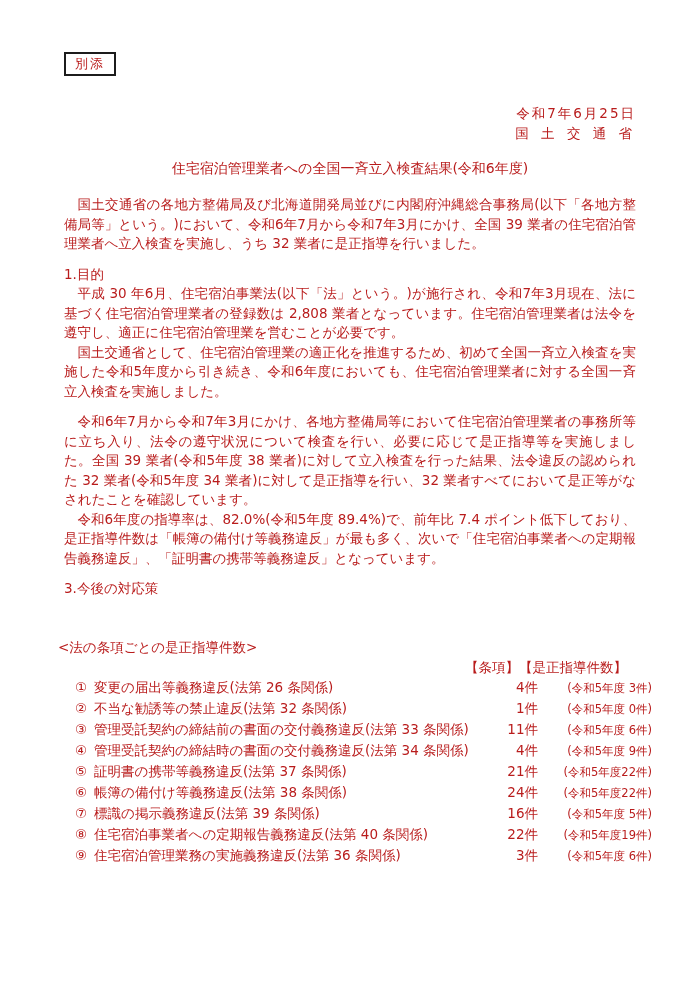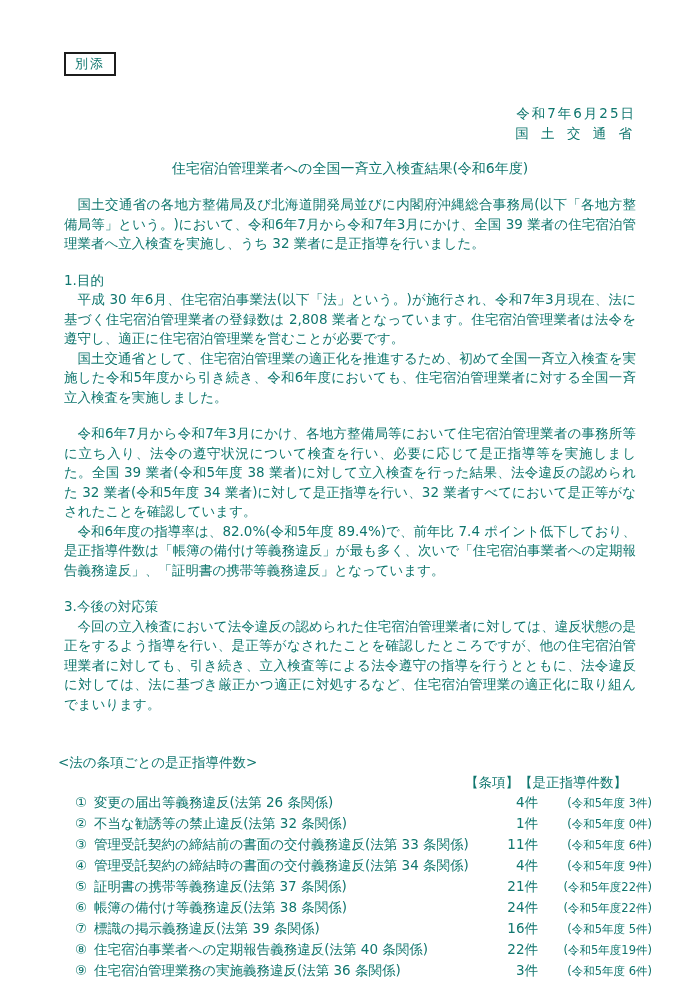--- a/index.html
+++ b/index.html
@@ -7,21 +7,21 @@
     padding: 0;
     background: #ffffff;
   }
   .page {
     position: relative;
     width: 700px;
     height: 992px;
     box-sizing: border-box;
     padding: 52px 64px 0 64px;
     background: #ffffff;
-    color: #0f766e;
+    color: #b91c1c;
     font-family: "DejaVu Sans", "Liberation Sans", sans-serif;
     font-weight: 500;
     overflow: hidden;
   }
   .attachment-box {
     display: inline-block;
     border: 2px solid #1c1c1c;
     padding: 1px 9px 2px 9px;
     font-size: 13px;
     letter-spacing: 2px;
@@ -42,21 +42,21 @@
     font-weight: 500;
     line-height: 20px;
   }
   .para {
     margin: 0;
     font-size: 13.5px;
     line-height: 19.5px;
     text-align: justify;
     text-indent: 1em;
   }
-  .section { margin-top: 17px; }
+  .section { margin-top: 11px; }
   .sec-heading {
     font-size: 13.5px;
     line-height: 19.5px;
   }
   .violations {
     margin-top: 38px;
     margin-left: -6px;
     margin-right: -16px;
   }
   .vio-title {
@@ -117,21 +117,20 @@
     <p class="para">国土交通省として、住宅宿泊管理業の適正化を推進するため、初めて全国一斉立入検査を実施した令和5年度から引き続き、令和6年度においても、住宅宿泊管理業者に対する全国一斉立入検査を実施しました。</p>
   </div>
 
   <div class="section">
     <p class="para">令和6年7月から令和7年3月にかけ、各地方整備局等において住宅宿泊管理業者の事務所等に立ち入り、法令の遵守状況について検査を行い、必要に応じて是正指導等を実施しました。全国 39 業者(令和5年度 38 業者)に対して立入検査を行った結果、法令違反の認められた 32 業者(令和5年度 34 業者)に対して是正指導を行い、32 業者すべてにおいて是正等がなされたことを確認しています。</p>
     <p class="para">令和6年度の指導率は、82.0%(令和5年度 89.4%)で、前年比 7.4 ポイント低下しており、是正指導件数は「帳簿の備付け等義務違反」が最も多く、次いで「住宅宿泊事業者への定期報告義務違反」、「証明書の携帯等義務違反」となっています。</p>
   </div>
 
   <div class="section">
     <div class="sec-heading">3.今後の対応策</div>
-    <p class="para">今回の立入検査において法令違反の認められた住宅宿泊管理業者に対しては、違反状態の是正をするよう指導を行い、是正等がなされたことを確認したところですが、他の住宅宿泊管理業者に対しても、引き続き、立入検査等による法令遵守の指導を行うとともに、法令違反に対しては、法に基づき厳正かつ適正に対処するなど、住宅宿泊管理業の適正化に取り組んでまいります。</p>
   </div>
 
   <div class="violations">
     <div class="vio-title">&lt;法の条項ごとの是正指導件数&gt;</div>
 
     <div class="vio-header">
       <span class="vio-header-left">【条項】</span>
       <span class="vio-header-right">【是正指導件数】</span>
     </div>
 

